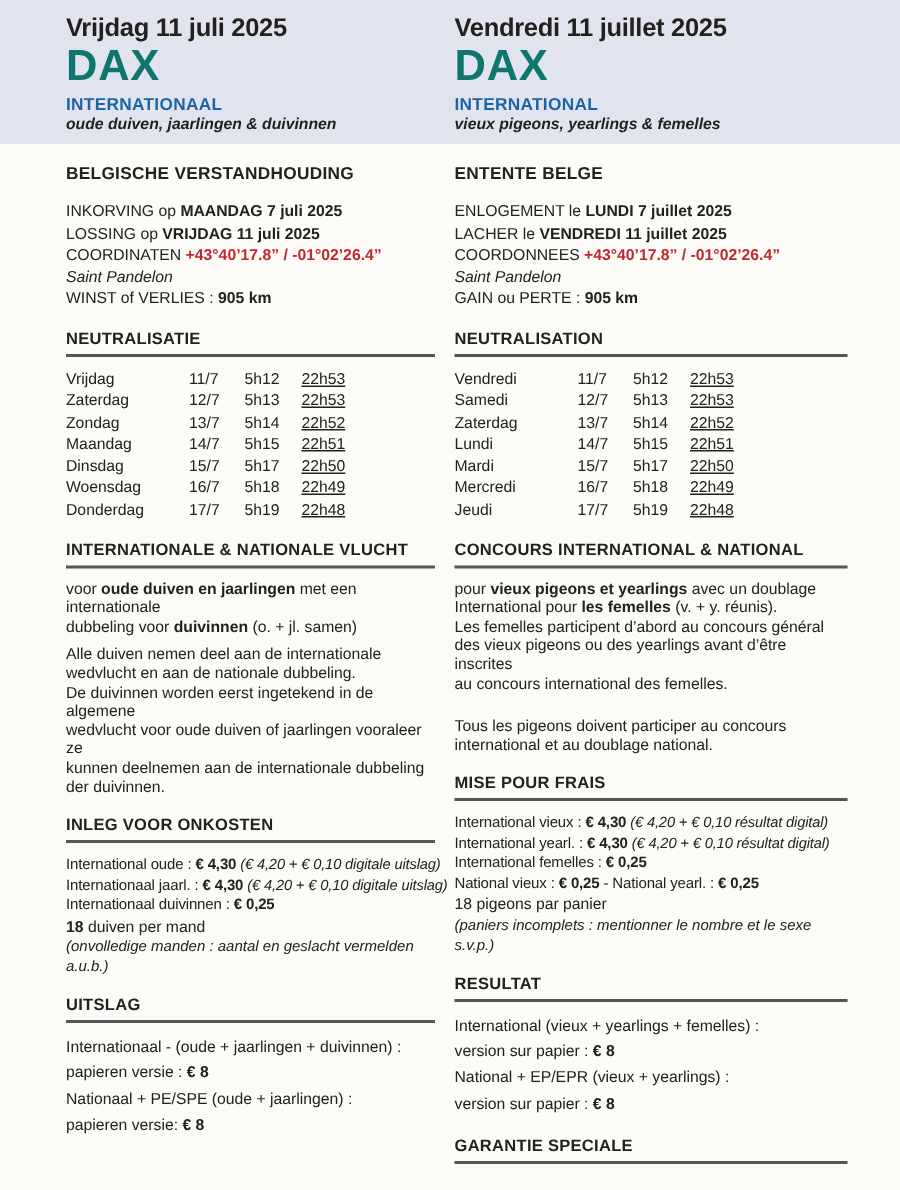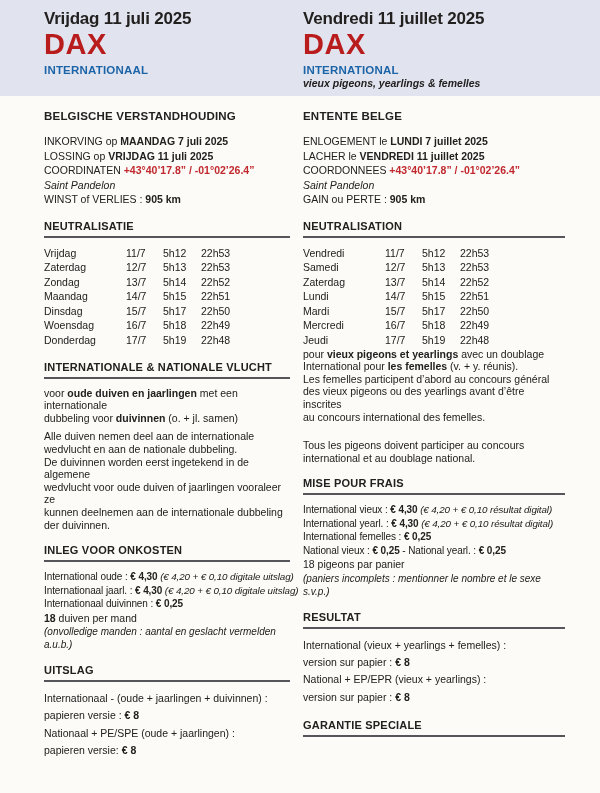--- a/index.html
+++ b/index.html
@@ -9,58 +9,59 @@
     font-family:"Liberation Sans","DejaVu Sans",sans-serif;
     -webkit-font-smoothing:antialiased;
   }
   .two-col{display:flex;padding-left:44px;box-sizing:border-box;}
   .two-col > .c1{width:246px;margin-right:13px;flex:none;}
   .two-col > .c2{width:262px;flex:none;}
 
   
   .band{background:#e1e4ee;height:96px;padding-top:9px;box-sizing:border-box;}
   .band .date{font-size:17px;font-weight:bold;letter-spacing:-0.2px;}
-  .band .title{font-size:29px;font-weight:bold;color:#b91c1c;line-height:30px;letter-spacing:0.5px;}
+  .band .title{font-size:29px;font-weight:bold;color:#0f766e;line-height:30px;letter-spacing:0.5px;}
   .band .cat{font-size:11.5px;font-weight:bold;color:#1c64a8;margin-top:5px;letter-spacing:0.2px;}
   .band .subcat{font-size:10.5px;font-weight:bold;font-style:italic;margin-top:1px;}
 
   
   .h{font-weight:bold;font-size:11px;letter-spacing:0.2px;
      border-bottom:2px solid #55555a;padding-bottom:4px;margin:13px 0 8px 0;}
   .h.noline{border-bottom:none;padding-bottom:0;margin:14px 0 0 0;font-size:11.5px;}
   .line{font-size:10.5px;line-height:14.5px;}
   .grp{margin-top:12px;}
   .grp-s{margin-top:0;}
   .red{color:#c1282e;font-weight:bold;}
   .para{white-space:pre-line;font-size:10.5px;line-height:12.6px;}
   .para.gap{margin-top:6px;}
 
   
   .trow{display:flex;font-size:10.5px;line-height:14.6px;}
   .td-day{width:82px;flex:none;}
   .td-date{width:37px;flex:none;}
   .td-a{width:38px;flex:none;}
-  .td-b{flex:1;}
+  .td-b{flex:1;text-decoration:underline;}
 
   
   .fee{white-space:nowrap;font-size:10px;line-height:13.5px;letter-spacing:-0.1px;}
   .fee i{font-size:9.8px;}
   .note{font-style:italic;font-size:10px;line-height:13px;}
 
   .res .line{line-height:17.2px;}
   b{font-weight:bold;}
 </style>
 </head>
 <body>
 
 <div class="band two-col">
   <div class="c1">
     <div class="date">Vrijdag 11 juli 2025</div>
     <div class="title">DAX</div>
     <div class="cat">INTERNATIONAAL</div>
+    <div class="subcat">oude duiven, jaarlingen &amp; duivinnen</div>
   </div>
   <div class="c2">
     <div class="date">Vendredi 11 juillet 2025</div>
     <div class="title">DAX</div>
     <div class="cat">INTERNATIONAL</div>
     <div class="subcat">vieux pigeons, yearlings &amp; femelles</div>
   </div>
 </div>
 
 <div class="two-col">
@@ -209,20 +210,21 @@
           <span class="td-b">22h49</span>
         </div>
       <div class="trow">
           <span class="td-day">Jeudi</span>
           <span class="td-date">17/7</span>
           <span class="td-a">5h19</span>
           <span class="td-b">22h48</span>
         </div>
     </div>
 
+    <div class="h">CONCOURS INTERNATIONAL &amp; NATIONAL</div>
     <div class="para"><span>pour </span><b>vieux pigeons et yearlings</b><span> avec un doublage
 International pour </span><b>les femelles</b><span> (v. + y. réunis).</span></div>
     <div class="para">Les femelles participent d’abord au concours général
 des vieux pigeons ou des yearlings avant d’être inscrites
 au concours international des femelles.</div>
     <div class="para gap" style="margin-top:16px">Tous les pigeons doivent participer au concours
 international et au doublage national.</div>
 
     <div class="h">MISE POUR FRAIS</div>
     <div>

